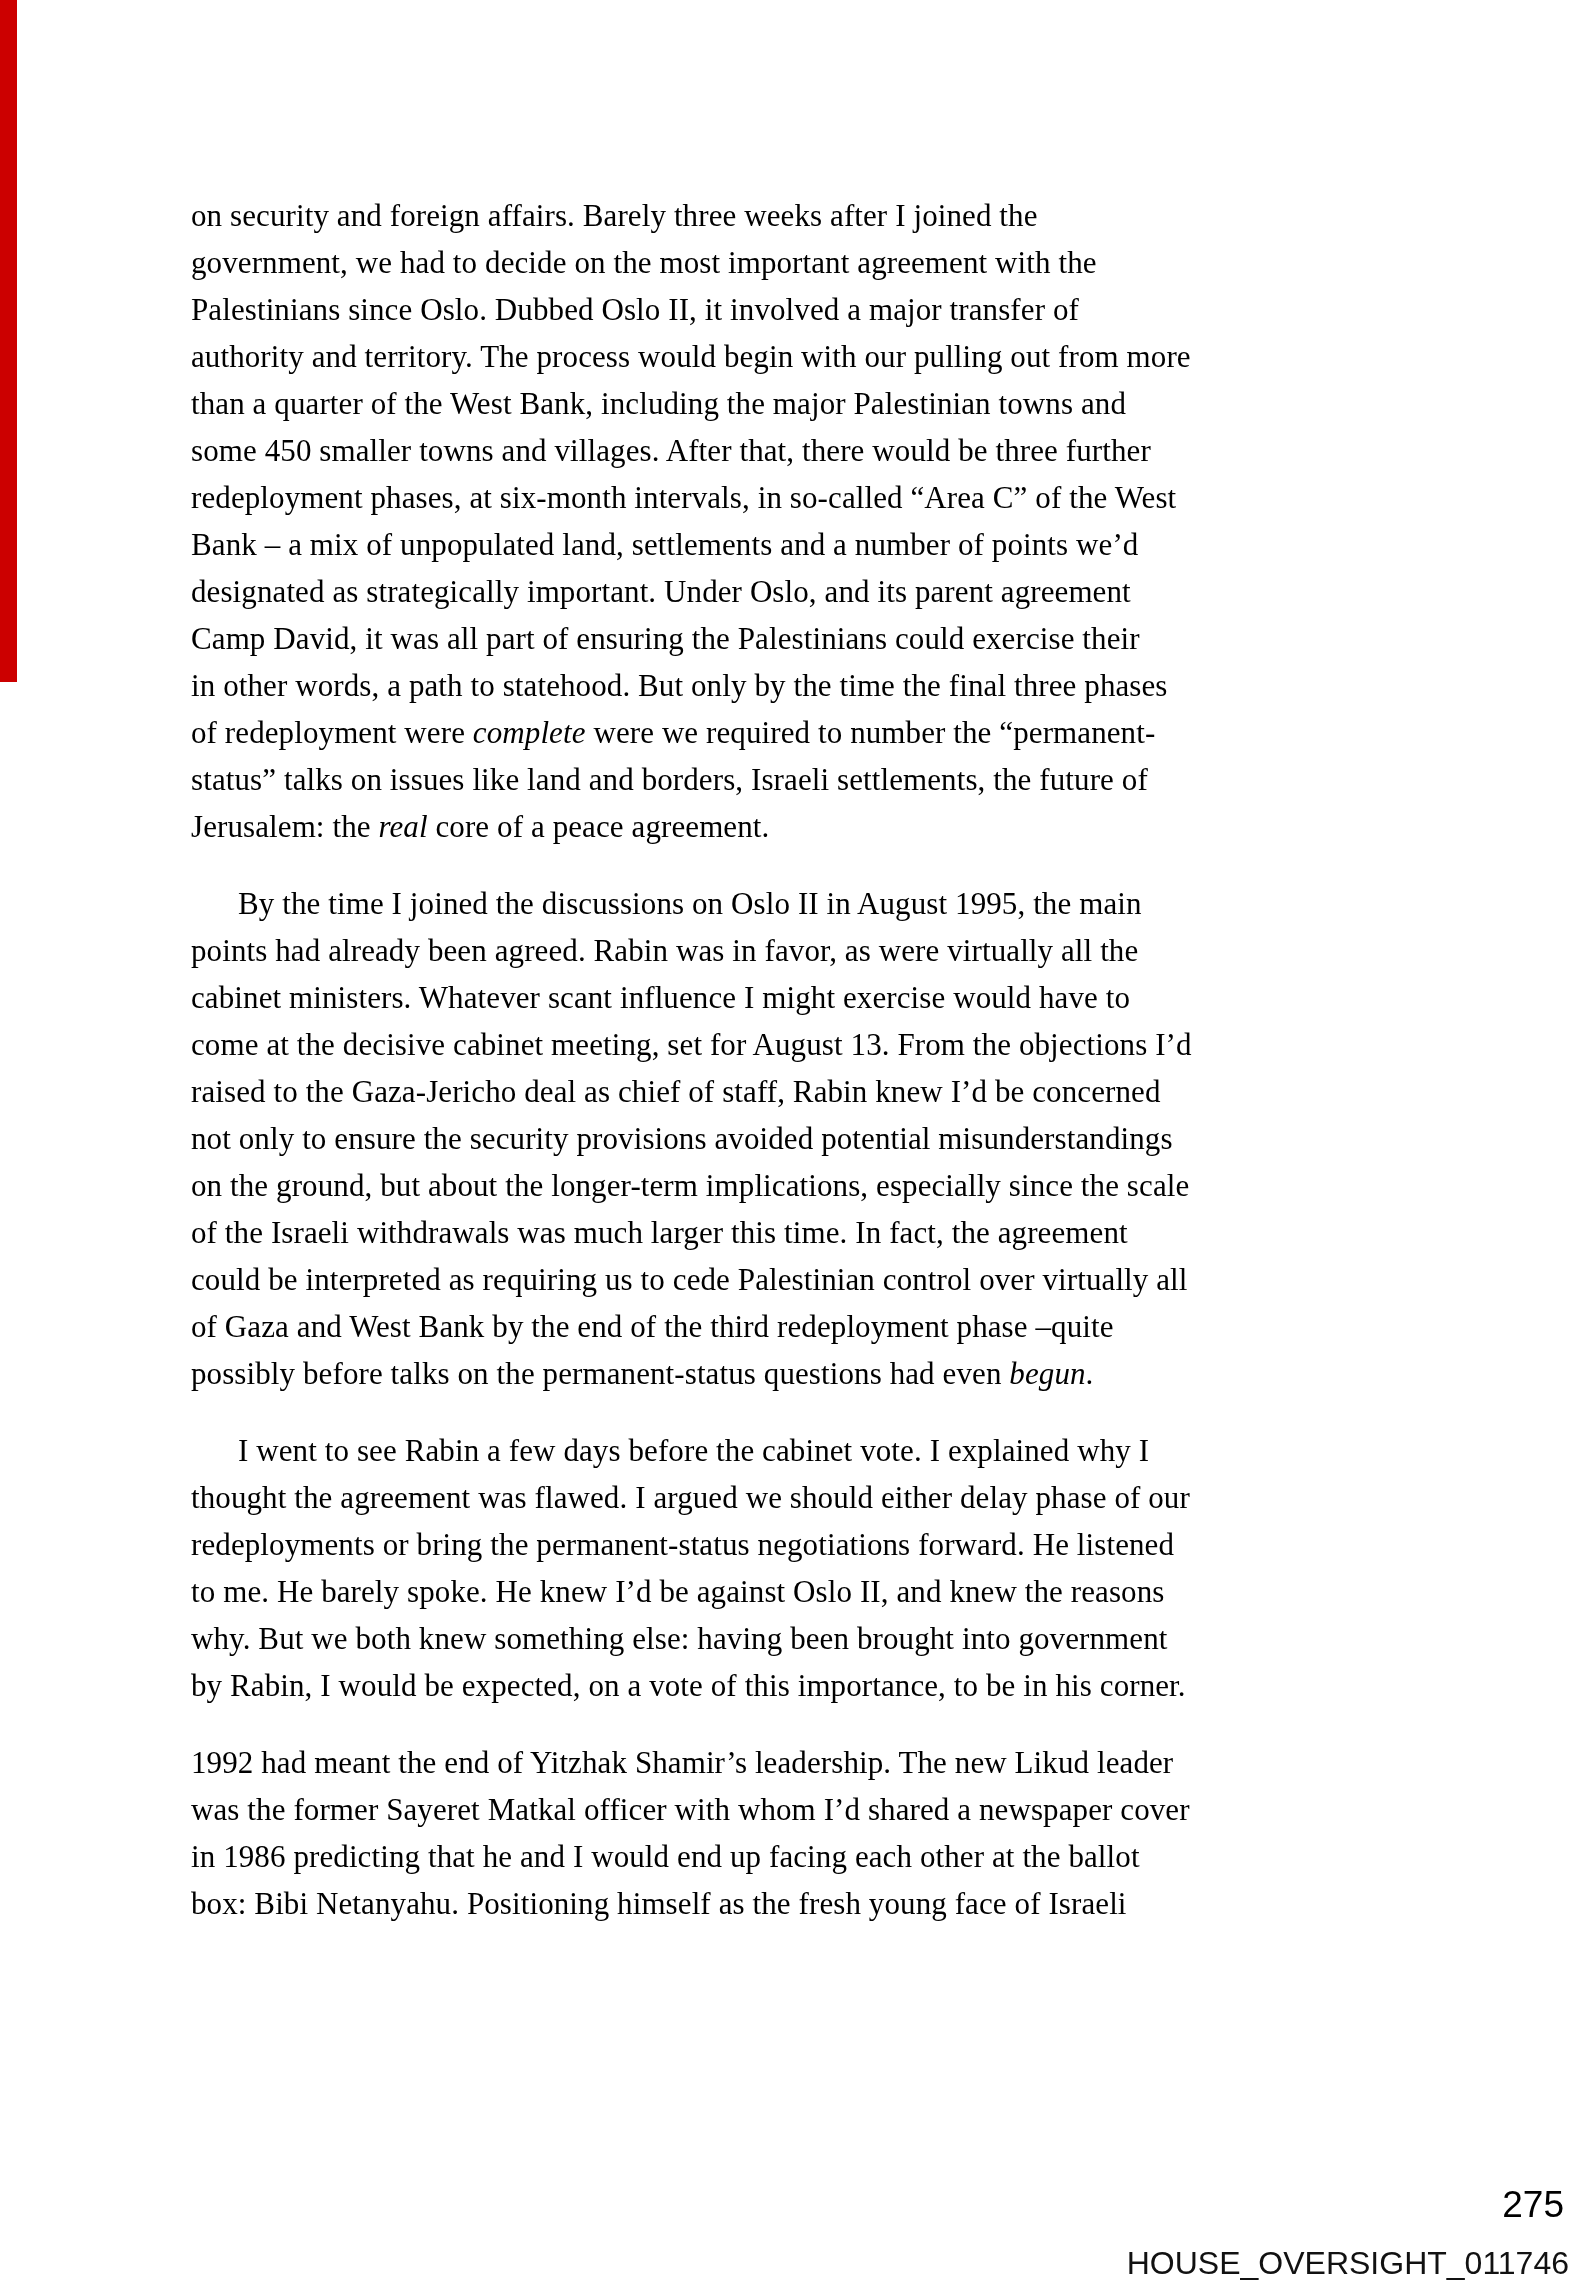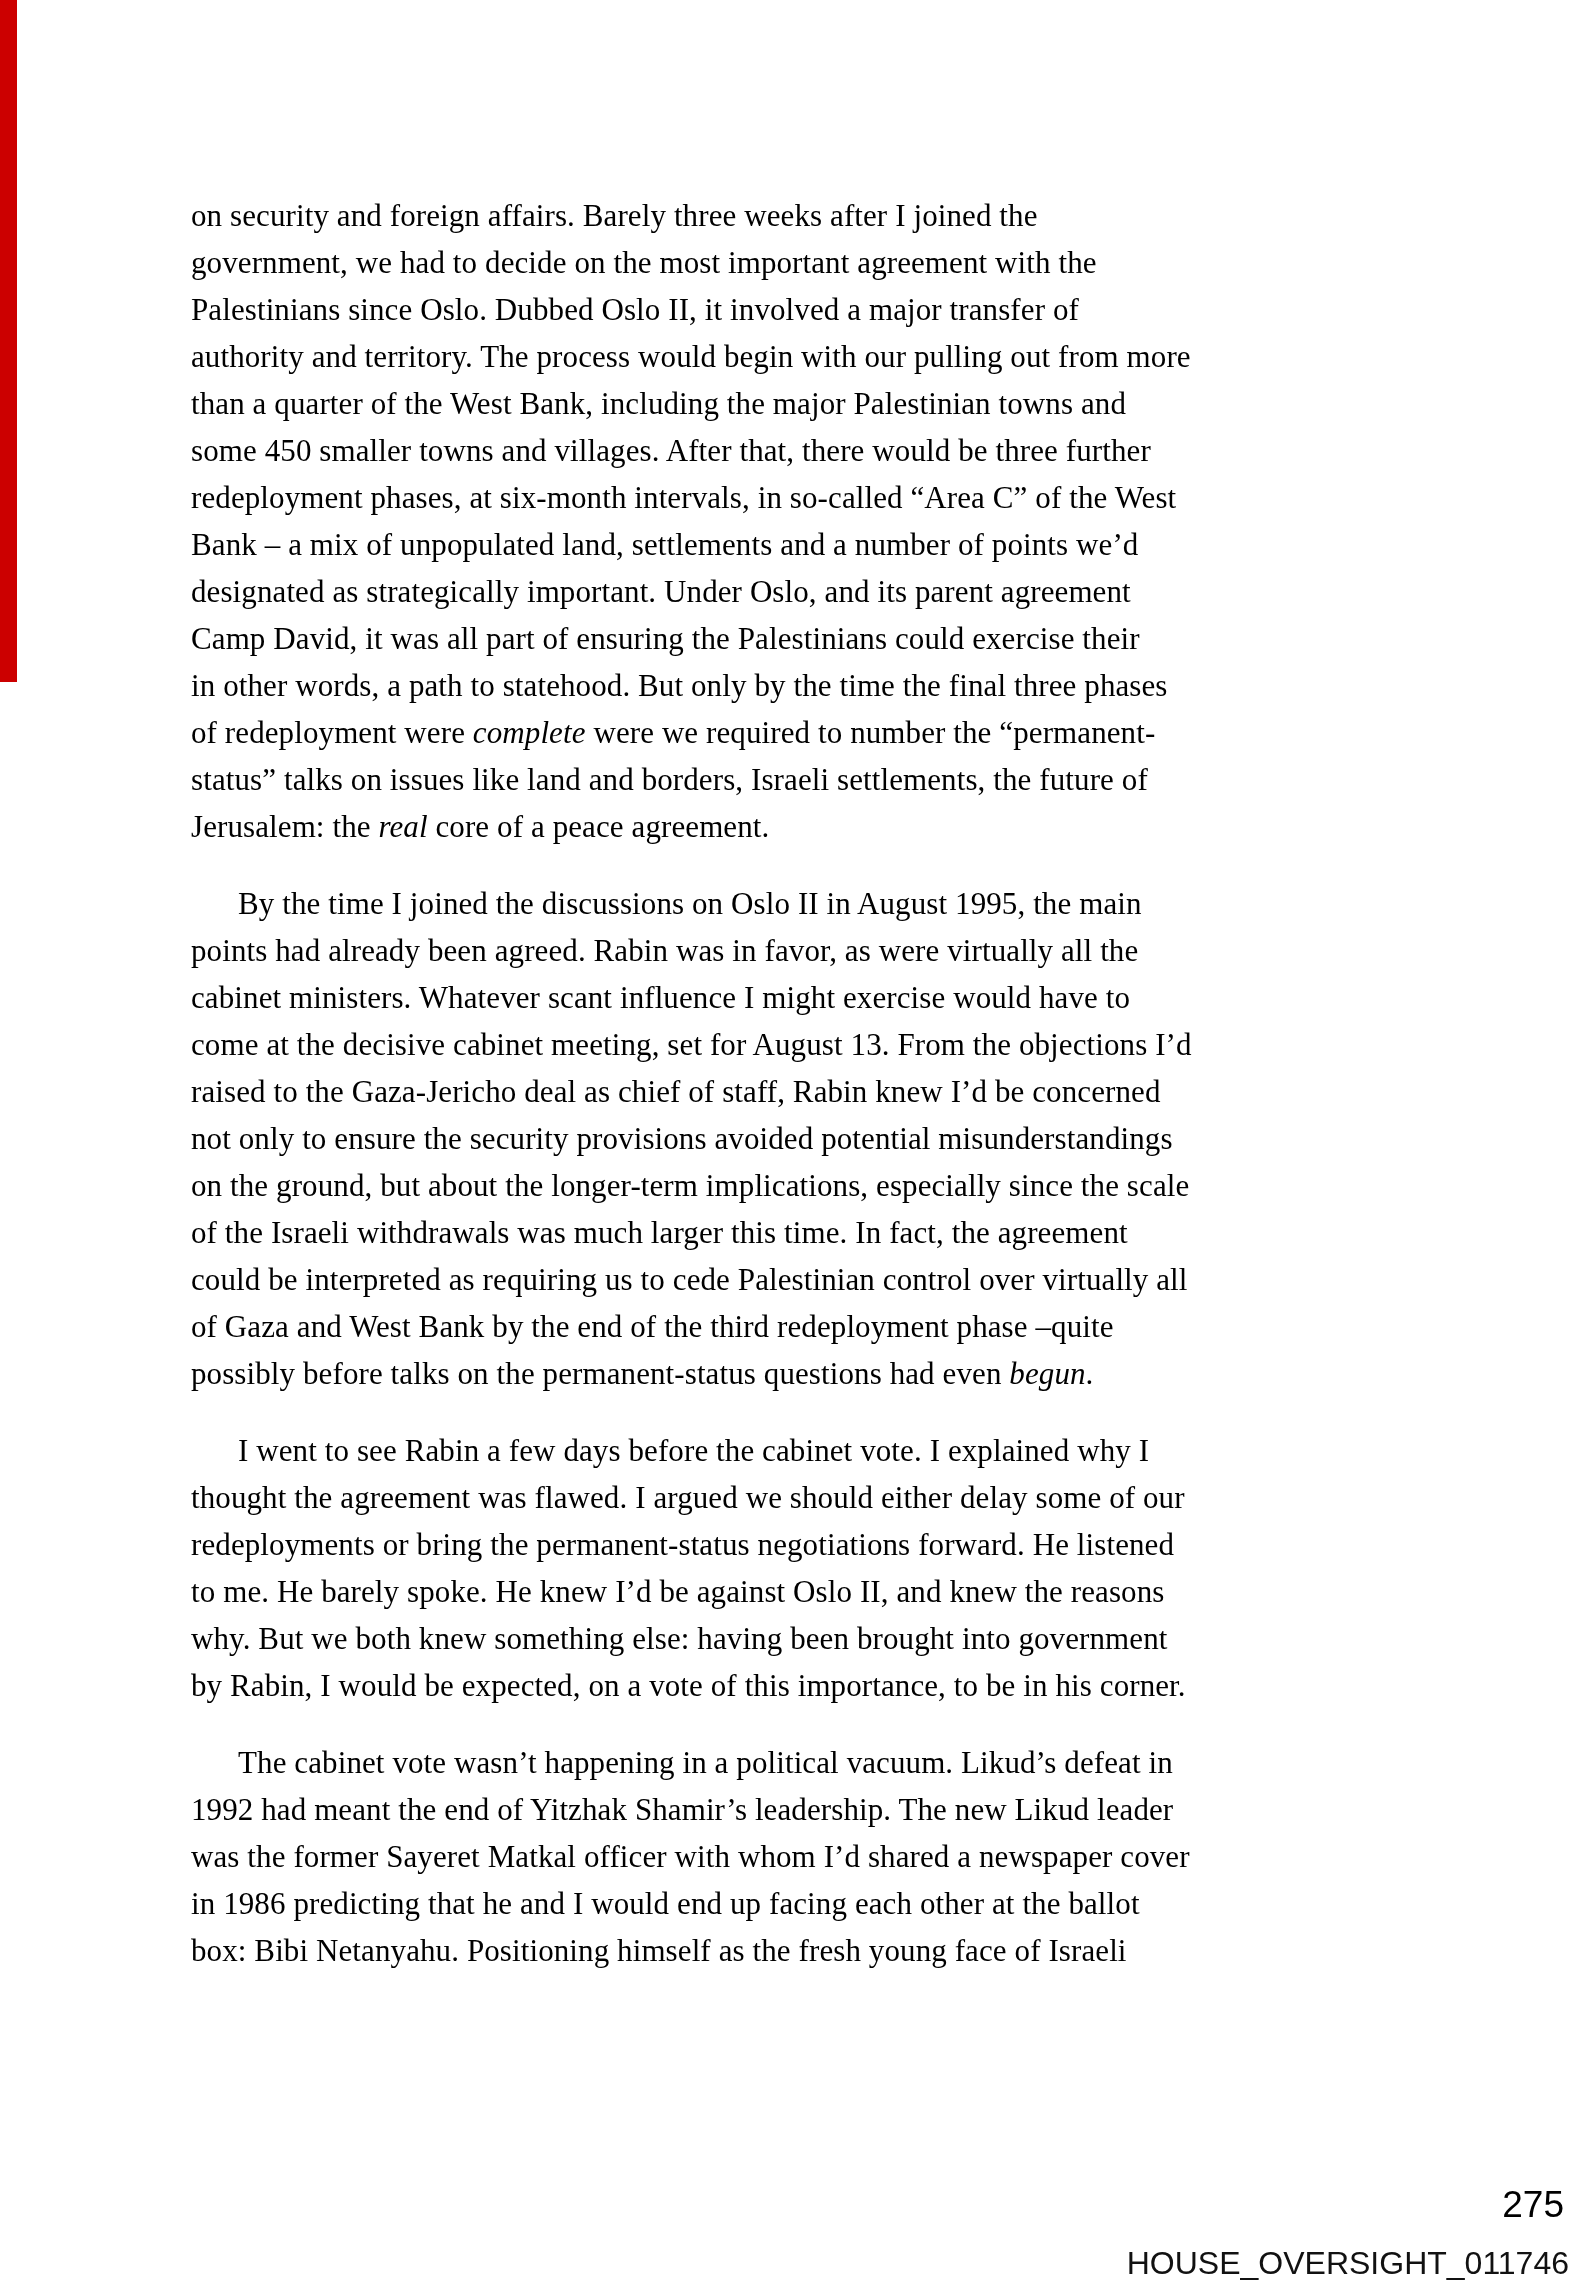--- a/index.html
+++ b/index.html
@@ -75,28 +75,27 @@
       <div class="line"><span>raised to the Gaza-Jericho deal as chief of staff, Rabin knew I’d be concerned</span></div>
       <div class="line"><span>not only to ensure the security provisions avoided potential misunderstandings</span></div>
       <div class="line"><span>on the ground, but about the longer-term implications, especially since the scale</span></div>
       <div class="line"><span>of the Israeli withdrawals was much larger this time. In fact, the agreement</span></div>
       <div class="line"><span>could be interpreted as requiring us to cede Palestinian control over virtually all</span></div>
       <div class="line"><span>of Gaza and West Bank by the end of the third redeployment phase –quite</span></div>
       <div class="line"><span>possibly before talks on the permanent-status questions had even </span><span class="it">begun</span><span>.</span></div>
     </div>
     <div class="para">
       <div class="line first-indent"><span>I went to see Rabin a few days before the cabinet vote. I explained why I</span></div>
-      <div class="line"><span>thought the agreement was flawed. I argued we should either delay some of our</span></div>
+      <div class="line"><span>thought the agreement was flawed. I argued we should either delay phase of our</span></div>
       <div class="line"><span>redeployments or bring the permanent-status negotiations forward. He listened</span></div>
       <div class="line"><span>to me. He barely spoke. He knew I’d be against Oslo II, and knew the reasons</span></div>
       <div class="line"><span>why. But we both knew something else: having been brought into government</span></div>
       <div class="line"><span>by Rabin, I would be expected, on a vote of this importance, to be in his corner.</span></div>
     </div>
     <div class="para">
-      <div class="line first-indent"><span>The cabinet vote wasn’t happening in a political vacuum. Likud’s defeat in</span></div>
       <div class="line"><span>1992 had meant the end of Yitzhak Shamir’s leadership. The new Likud leader</span></div>
       <div class="line"><span>was the former Sayeret Matkal officer with whom I’d shared a newspaper cover</span></div>
       <div class="line"><span>in 1986 predicting that he and I would end up facing each other at the ballot</span></div>
       <div class="line"><span>box: Bibi Netanyahu. Positioning himself as the fresh young face of Israeli</span></div>
     </div>
   </div>
 
 <div class="pagenum">275</div>
 
 <div class="bates">HOUSE_OVERSIGHT_011746</div>

